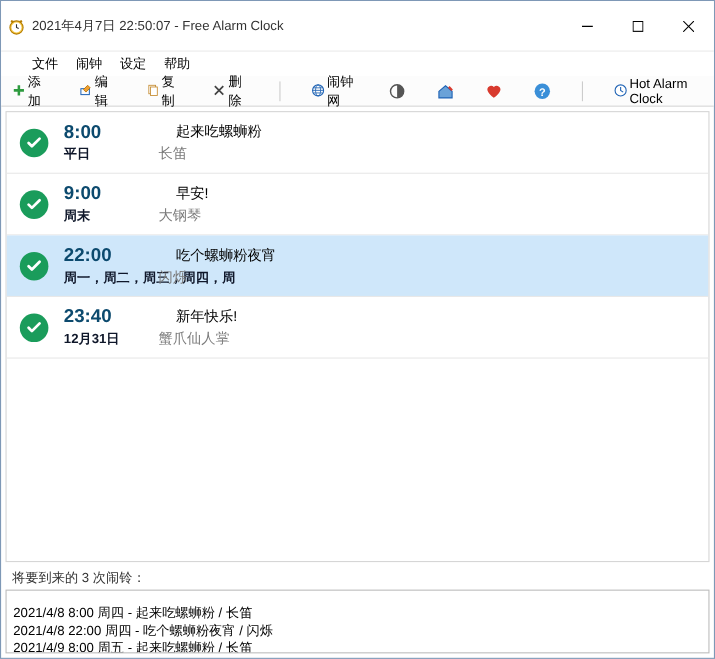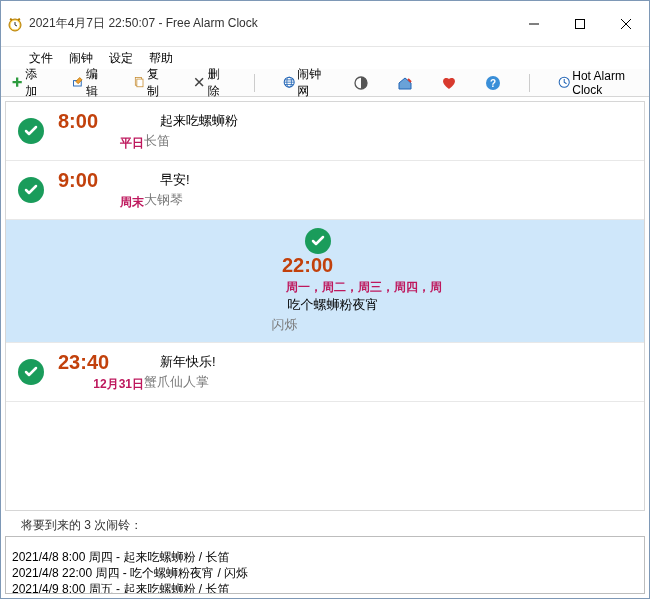--- a/index.html
+++ b/index.html
@@ -19,32 +19,32 @@
 
 
 .toolbar { height: 28px; display: flex; align-items: center; padding: 0 6px; gap: 20px; font-size: 12px; border-bottom: 1px solid #d6d6d6; background: #fcfcfc; }
 .tool-btn { display: flex; align-items: center; gap: 2px; padding: 2px 4px; cursor: pointer; border-radius: 2px; }
 .tool-sep { width: 1px; height: 18px; background: #ccc; margin: 0 4px; }
 .tool-icon { width: 16px; height: 16px; display: inline-flex; align-items: center; justify-content: center; }
 
 
 .alarm-list { flex: 1; overflow-y: auto; border: 1px solid #d6d6d6; margin: 4px; background: #fff; }
 .alarm-row { display: flex; align-items: center; padding: 8px 12px; border-bottom: 1px solid #e8e8e8; cursor: pointer; }
-.alarm-row.selected { background: #cfe7fa; flex-direction: column; }
+.alarm-row.selected { background: #cfe7fa; }
 .alarm-check { width: 26px; height: 26px; border-radius: 50%; background: #1a9c5b; display: flex; align-items: center; justify-content: center; margin-right: 14px; flex-shrink: 0; }
 .alarm-time-col { width: 86px; flex-shrink: 0; }
-.alarm-time { font-size: 20px; font-weight: bold; color: #c2410c; }
-.alarm-days { font-size: 12px; font-weight: bold; color: #be185d; margin-top: 2px; white-space: nowrap; overflow: hidden; text-align: right; }
+.alarm-time { font-size: 17px; font-weight: bold; color: #0c4a6e; }
+.alarm-days { font-size: 12px; font-weight: bold; color: #0f172a; margin-top: 2px; white-space: nowrap; overflow: hidden; }
 .alarm-row.selected .alarm-days { width: 160px; }
 .alarm-text-col { flex: 1; }
 .alarm-title { font-size: 13px; color: #000; margin-left: 16px; }
 .alarm-sub { font-size: 13px; color: #7a7a7a; margin-top: 2px; }
 
 
-.upcoming-label { font-size: 12px; padding: 2px 20px; color: #333; }
+.upcoming-label { font-size: 12px; padding: 2px 10px; color: #333; }
 .upcoming-box { border: 1px solid #bdbdbd; margin: 0 4px 4px 4px; padding: 12px 6px; font-size: 12px; background: #fff; height: 58px; overflow: hidden; }
 .upcoming-box div { line-height: 16px; }
 </style>
 </head>
 <body>
 
 <div class="titlebar">
   <span class="app-icon">
     <svg viewBox="0 0 16 16">
         <circle cx="8" cy="9" r="6" fill="#f7c948" stroke="#b57d00"></circle>

